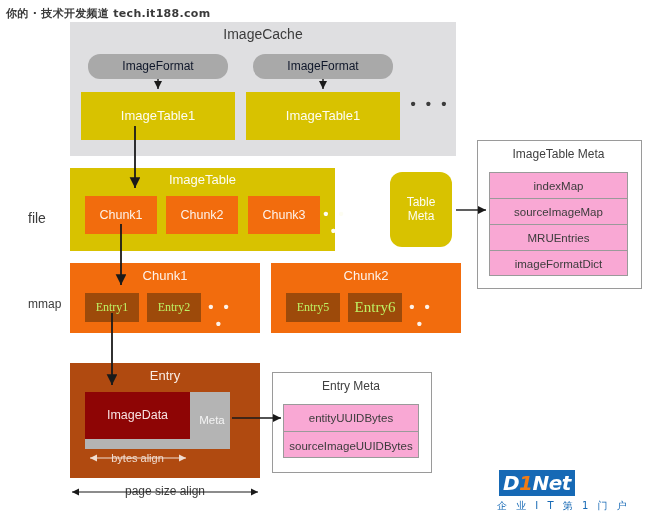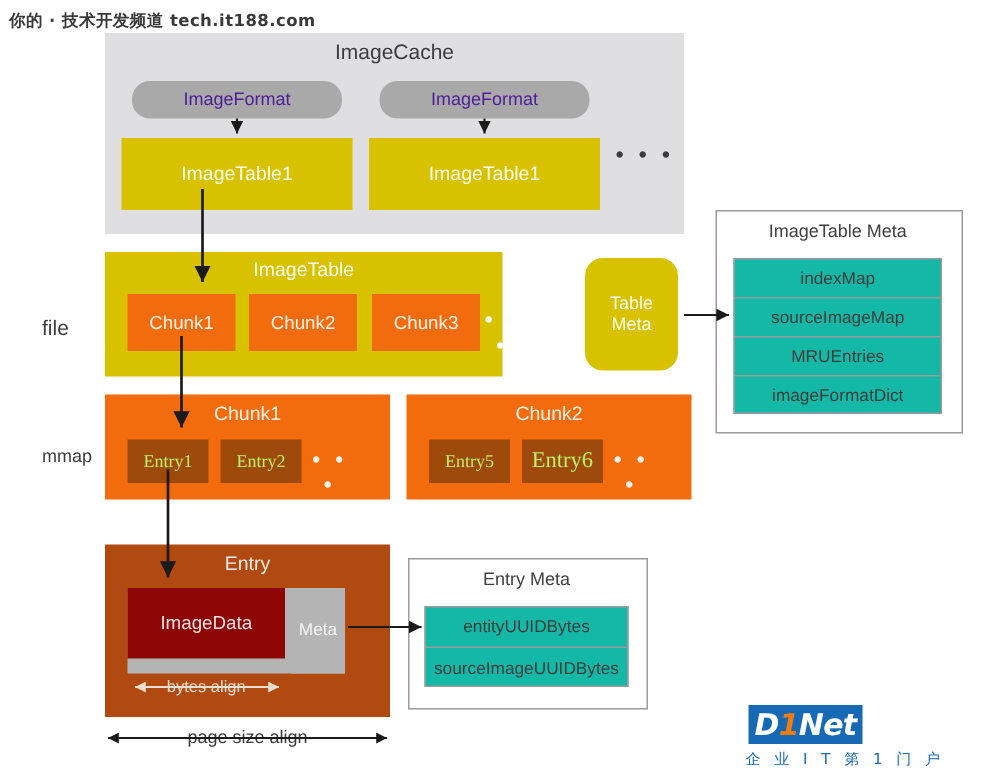--- a/index.html
+++ b/index.html
@@ -30,21 +30,21 @@
     font-family: "DejaVu Sans", sans-serif;
   }
 
   
   .gray-panel {
     background: #dfdfe1;
   }
   .pill {
     background: #a9a9a9;
     border-radius: 12px;
-    color: #4c1d95;
+    color: #0f172a;
   }
   .yellow {
     background: #d8c200;
     color: #fdfdf2;
   }
   .yellow-round {
     background: #d8c200;
     color: #fdfdf2;
     border-radius: 12px;
   }
@@ -96,21 +96,21 @@
   .meta-title {
     position: absolute;
     left: 0; right: 0;
     text-align: center;
     color: #404040;
     font-size: 12px;
   }
   .meta-rows {
     position: absolute;
     border: 1px solid #9a9a9a;
-    background: #14b8a6;
+    background: #f9a8d4;
     box-sizing: border-box;
   }
   .meta-row {
     box-sizing: border-box;
     border-bottom: 1px solid #9a9a9a;
     display: flex;
     align-items: center;
     justify-content: center;
     color: #3c3c3c;
     font-size: 11.5px;

